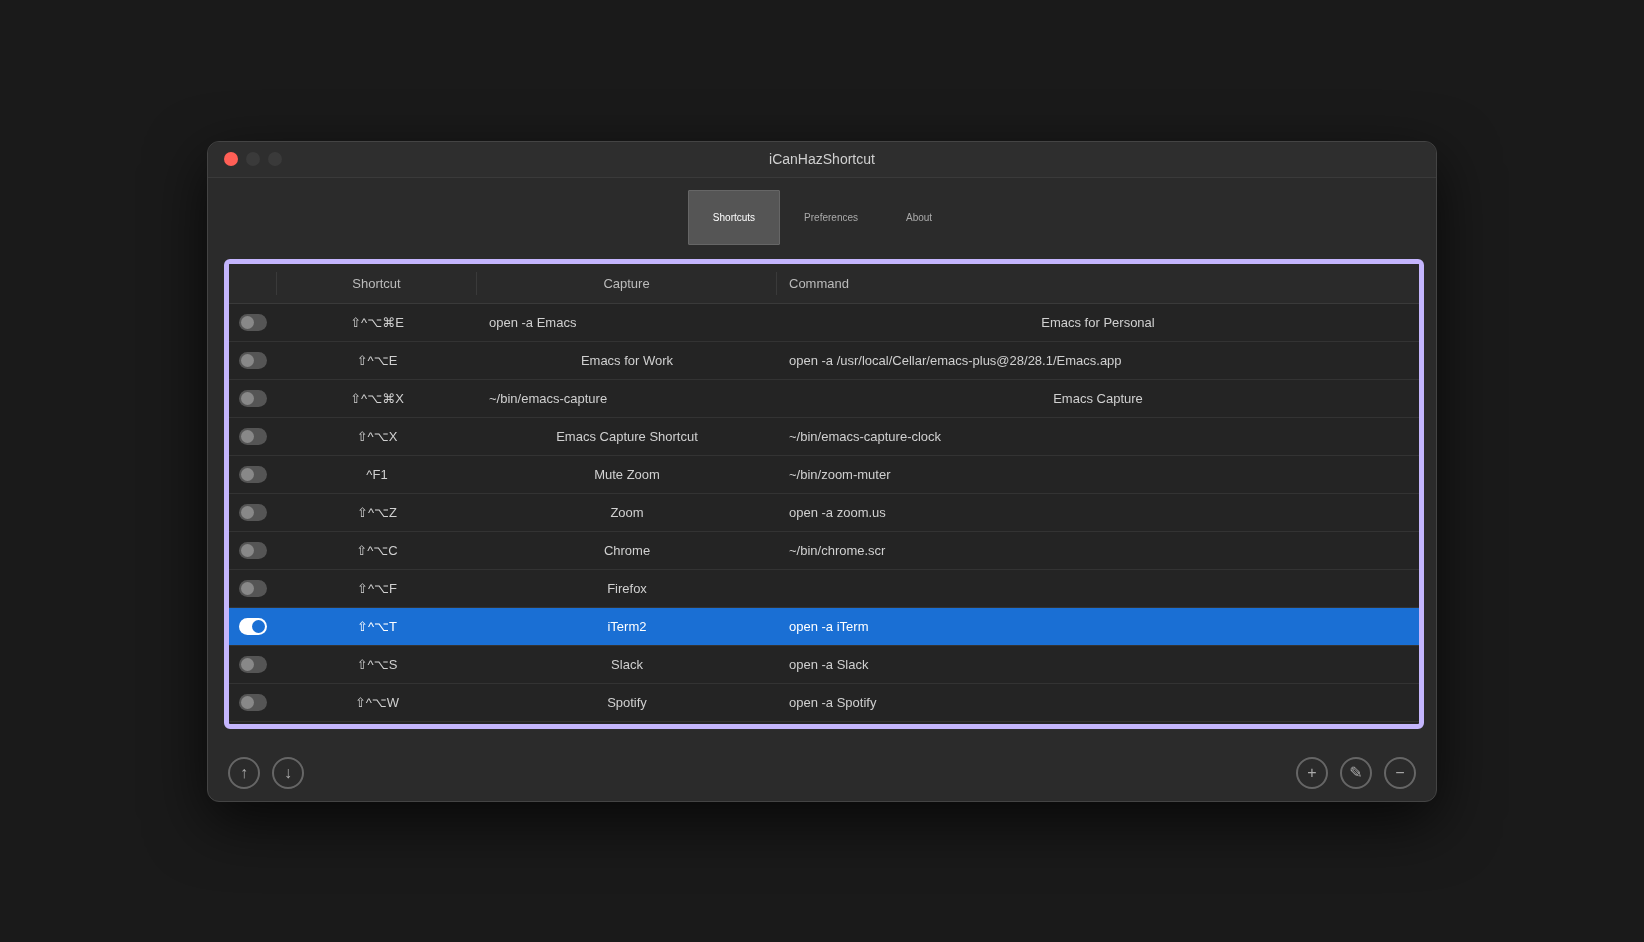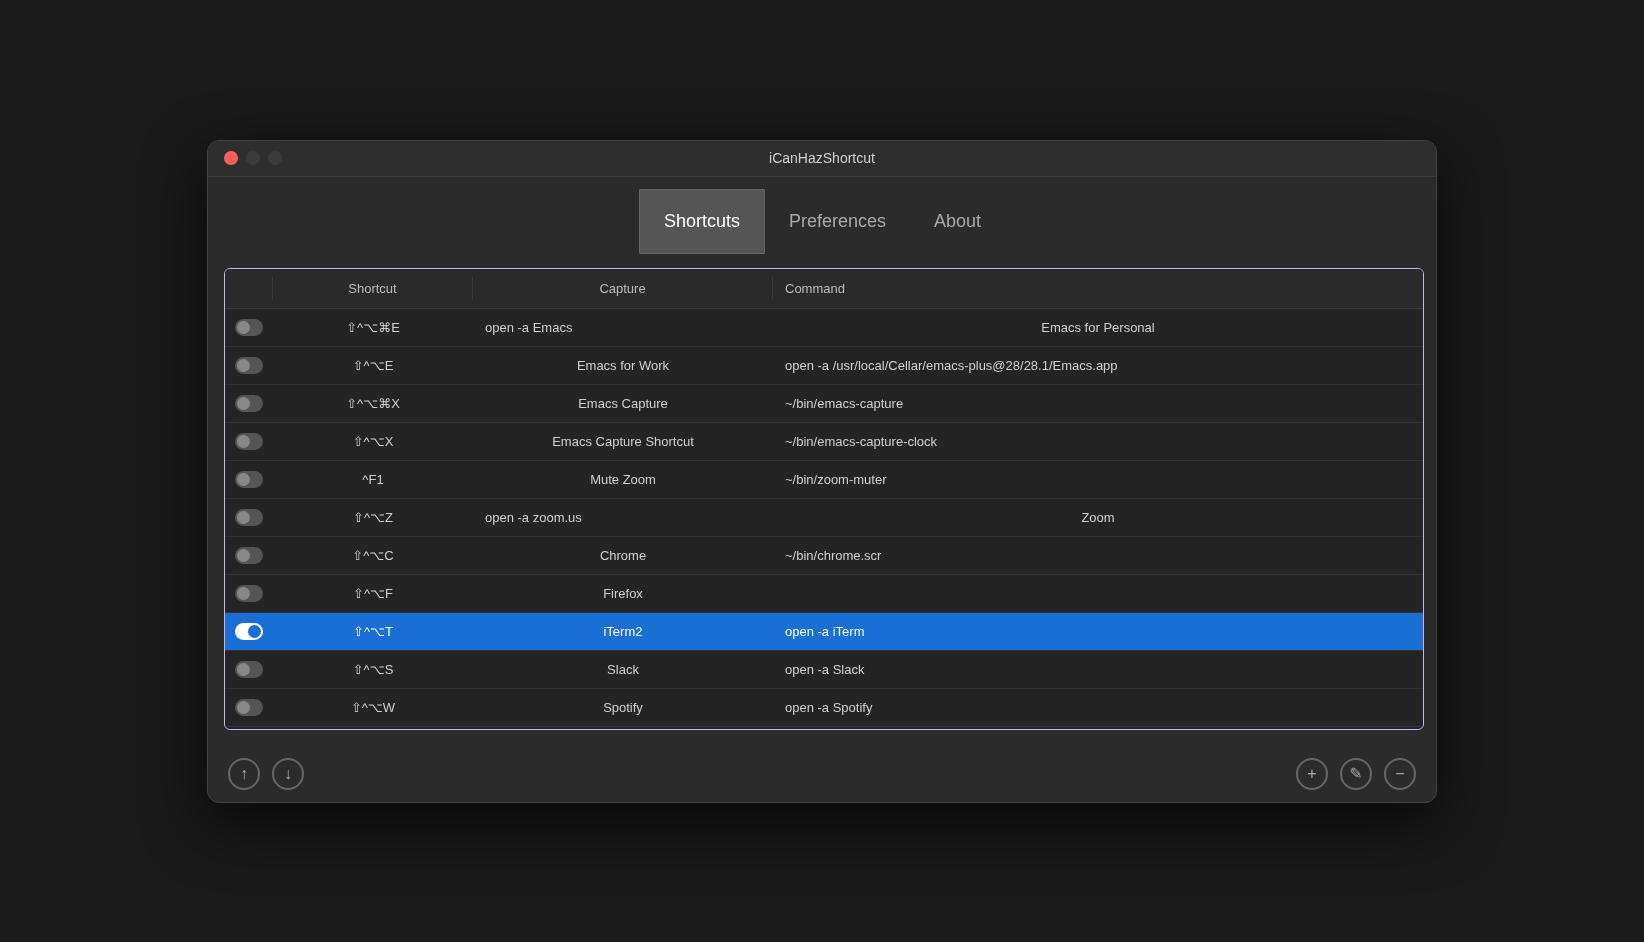--- a/index.html
+++ b/index.html
@@ -62,40 +62,40 @@
       justify-content: center;
       align-items: center;
       padding: 12px 0 14px;
       gap: 0;
       background: #2b2b2b;
     }
 
     .tab {
       padding: 21px 24px;
       color: #aaa;
-      font-size: 18px;
+      font-size: 10px;
       cursor: pointer;
       border-radius: 1px;
       border: none;
       background: transparent;
     }
 
     .tab.active {
       background: #555;
       color: #fff;
       font-weight: 500;
       border: 1px solid #666;
     }
 
     .content-area {
       margin: 0 12px 16px 16px;
       background: #242424;
       border-radius: 6px;
       overflow: hidden;
-      border: 1px solid #c4b5fd;
+      border: 5px solid #c4b5fd;
     }
 
     .table-header {
       display: grid;
       grid-template-columns: 48px 200px 300px 1fr;
       background: #2a2a2a;
       border-bottom: 1px solid #3a3a3a;
       padding: 8px 0;
     }
 
@@ -276,22 +276,22 @@
         <div class="cell shortcut-cell">⇧^⌥E</div>
         <div class="cell action-cell">Emacs for Work</div>
         <div class="cell command-cell">open -a /usr/local/Cellar/emacs-plus@28/28.1/Emacs.app</div>
       </div>
 
       <div class="table-row">
         <div class="cell toggle-cell">
           <div class="toggle off"></div>
         </div>
         <div class="cell shortcut-cell">⇧^⌥⌘X</div>
+        <div class="cell command-cell">~/bin/emacs-capture</div>
         <div class="cell action-cell">Emacs Capture</div>
-        <div class="cell command-cell">~/bin/emacs-capture</div>
       </div>
 
       <div class="table-row">
         <div class="cell toggle-cell">
           <div class="toggle off"></div>
         </div>
         <div class="cell shortcut-cell">⇧^⌥X</div>
         <div class="cell action-cell">Emacs Capture Shortcut</div>
         <div class="cell command-cell">~/bin/emacs-capture-clock</div>
       </div>
@@ -303,22 +303,22 @@
         <div class="cell shortcut-cell">^F1</div>
         <div class="cell action-cell">Mute Zoom</div>
         <div class="cell command-cell">~/bin/zoom-muter</div>
       </div>
 
       <div class="table-row">
         <div class="cell toggle-cell">
           <div class="toggle off"></div>
         </div>
         <div class="cell shortcut-cell">⇧^⌥Z</div>
+        <div class="cell action-cell">Zoom</div>
         <div class="cell command-cell">open -a zoom.us</div>
-        <div class="cell action-cell">Zoom</div>
       </div>
 
       <div class="table-row">
         <div class="cell toggle-cell">
           <div class="toggle off"></div>
         </div>
         <div class="cell shortcut-cell">⇧^⌥C</div>
         <div class="cell action-cell">Chrome</div>
         <div class="cell command-cell">~/bin/chrome.scr</div>
       </div>

